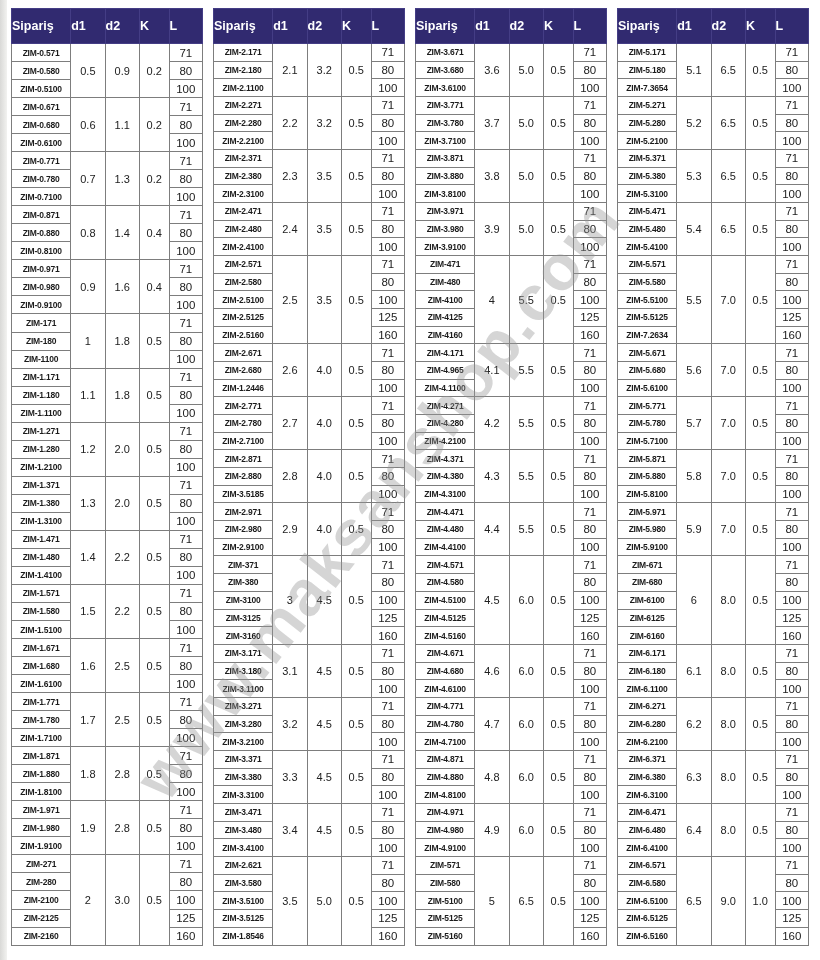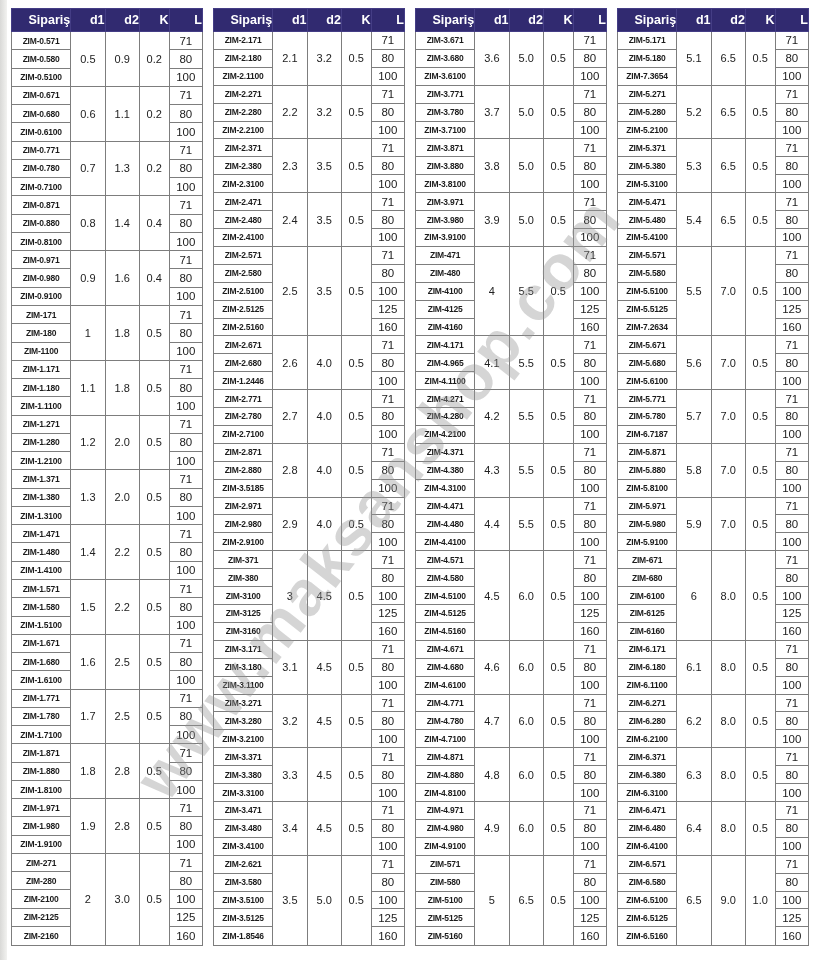--- a/index.html
+++ b/index.html
@@ -24,23 +24,23 @@
     width:192px;
     height:938px;
     background:#fff;
     border:1px solid #3c3c3c;
   }
   table.zim th {
     background:#312a70;
     color:#ffffff;
     font-size:12.5px;
     font-weight:bold;
-    height:23px;
+    height:35px;
     border:1px solid #443d85;
-    text-align:right;
+    text-align:left;
     padding:0;
   }
   table.zim td {
     border:1px solid #7d7d7d;
     text-align:center;
     vertical-align:middle;
     color:#212121;
     padding:0;
     overflow:hidden;
     white-space:nowrap;
@@ -972,21 +972,21 @@
           <td class="num" rowspan="3">5.7</td>
           <td class="num" rowspan="3">7.0</td>
           <td class="num" rowspan="3">0.5</td>
           <td class="len">71</td>
         </tr>
         <tr>
           <td class="code">ZIM-5.780</td>
           <td class="len">80</td>
         </tr>
         <tr>
-          <td class="code">ZIM-6.7187</td>
+          <td class="code">ZIM-5.7100</td>
           <td class="len">100</td>
         </tr>
         <tr class="gs">
           <td class="code">ZIM-5.871</td>
           <td class="num" rowspan="3">5.8</td>
           <td class="num" rowspan="3">7.0</td>
           <td class="num" rowspan="3">0.5</td>
           <td class="len">71</td>
         </tr>
         <tr>

